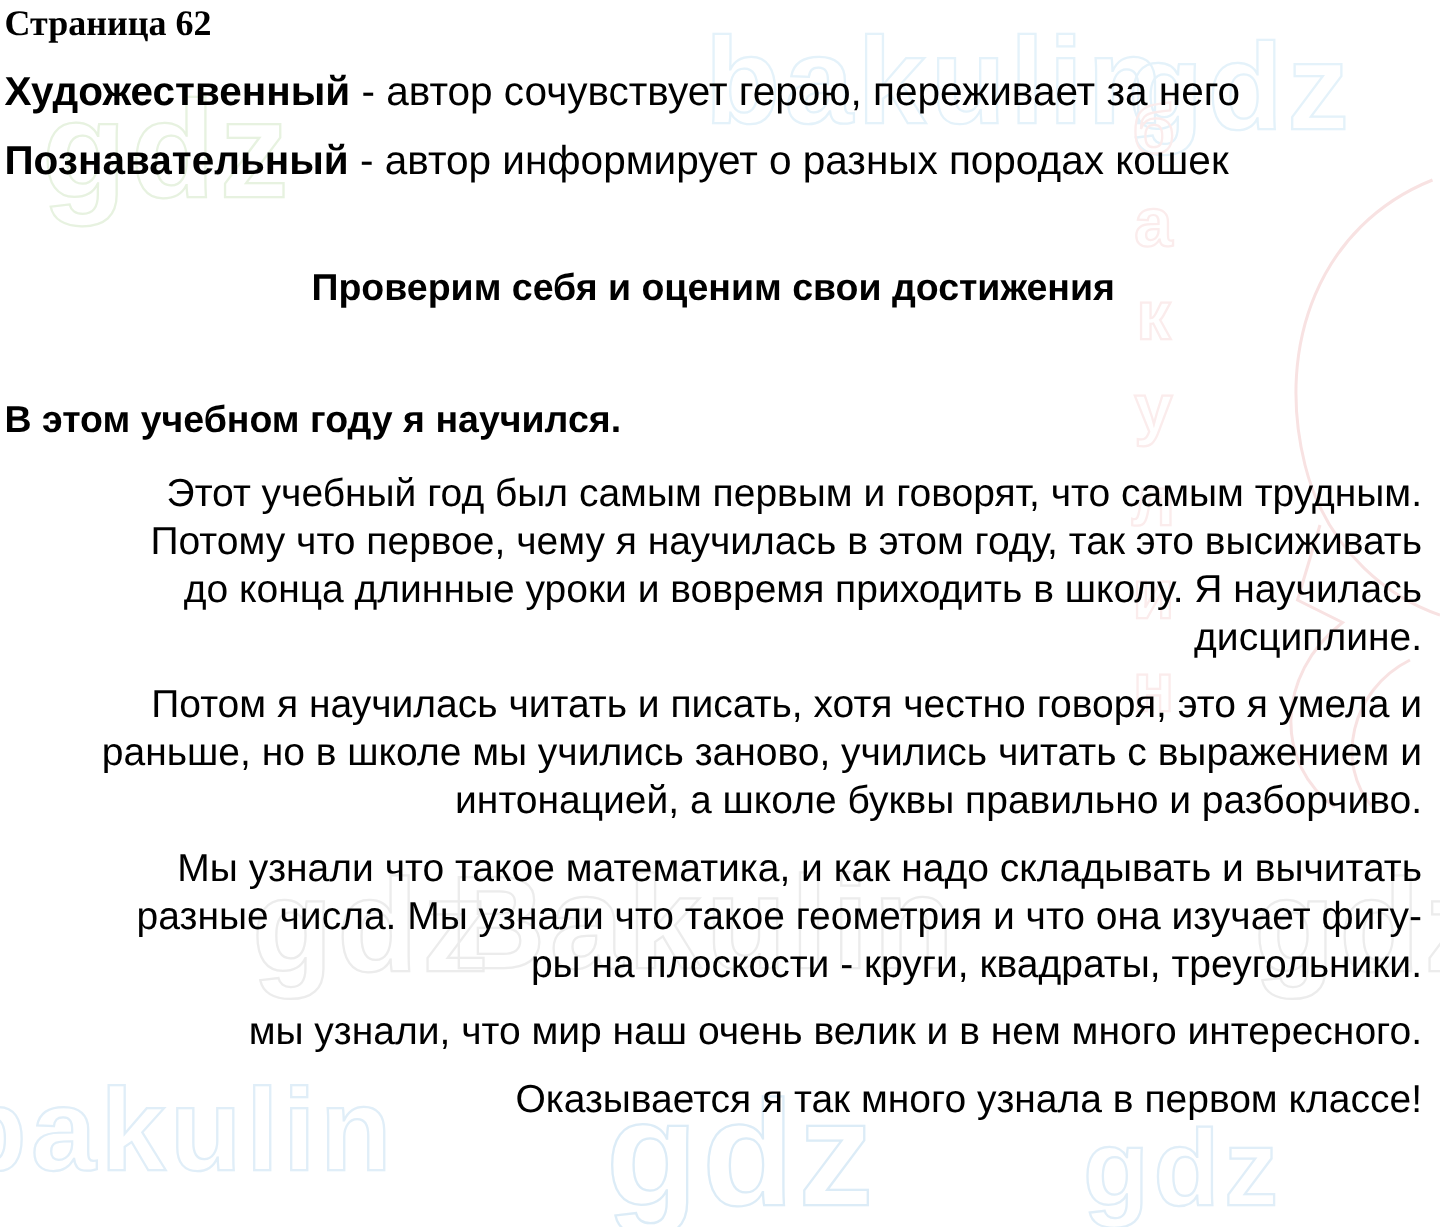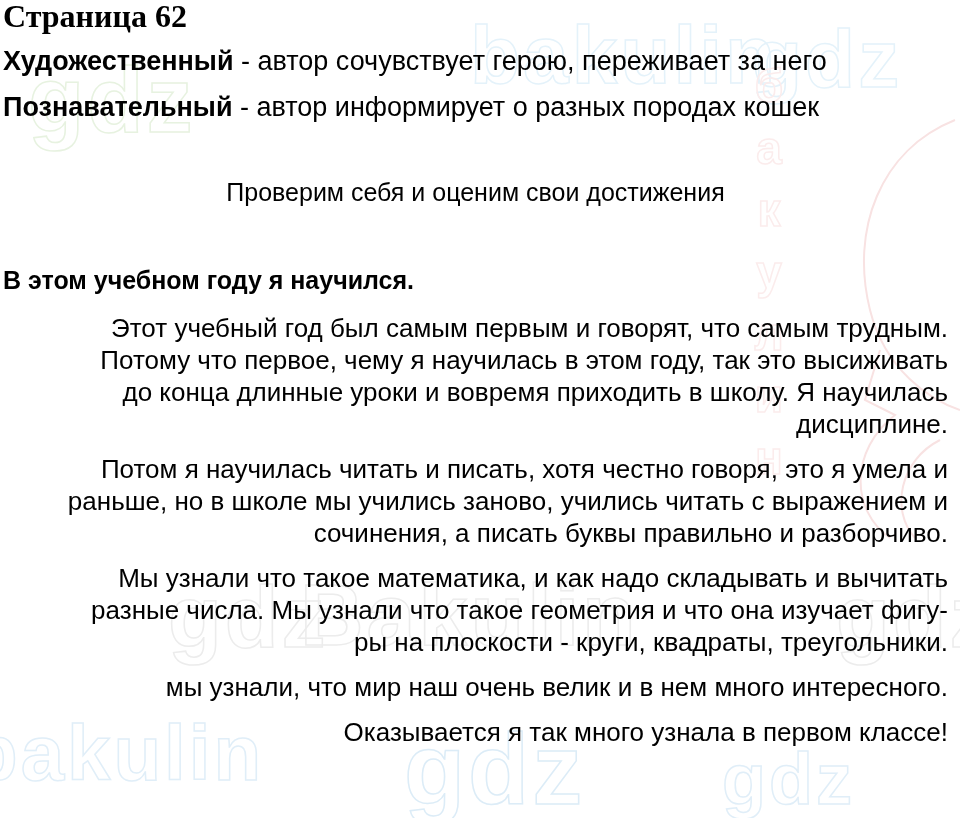--- a/index.html
+++ b/index.html
@@ -1,25 +1,25 @@
 <!DOCTYPE html>
 <html><head>
 <meta charset="utf-8">
 <style>
   html,body{margin:0;padding:0;background:#ffffff;}
   body{width:960px;height:818px;overflow:hidden;}
   .page{position:relative;width:960px;height:818px;background:#ffffff;
         font-family:"Liberation Sans",sans-serif;color:#000;overflow:hidden;}
   .content{position:relative;z-index:2;padding:2px 12px 0 3px;}
   .page-title{font-family:"Liberation Serif",serif;font-weight:bold;
-              font-size:32px;line-height:28px;margin:0;}
+              font-size:24px;line-height:28px;margin:0;}
   .definitions{margin-top:8px;}
   .definition-line{font-size:27px;line-height:46px;white-space:nowrap;}
   .definition-term{font-weight:bold;}
-  .section-heading{font-size:25px;font-weight:normal;text-align:center;
+  .section-heading{font-size:25px;font-weight:bold;text-align:center;
                    line-height:32px;margin:46px 0 0 0;}
   .essay-subheading{font-size:25px;font-weight:bold;line-height:32px;margin:56px 0 0 0;}
   .paragraph{margin:13px 0 0 0;text-align:right;}
   .paragraph.first{margin-top:16px;}
   .essay-line{font-size:26px;line-height:32px;white-space:nowrap;}
   
   .wm-layer{position:absolute;left:0;top:0;width:760px;height:818px;z-index:1;}
   .wm{position:absolute;font-weight:bold;color:transparent;letter-spacing:3px;
       font-family:"Liberation Sans",sans-serif;user-select:none;}
   .wm-vertical{writing-mode:vertical-rl;text-orientation:upright;letter-spacing:10px;}
@@ -71,21 +71,21 @@
     <div class="paragraph first">
       <div class="essay-line">Этот учебный год был самым первым и говорят, что самым трудным.</div>
       <div class="essay-line">Потому что первое, чему я научилась в этом году, так это высиживать</div>
       <div class="essay-line">до конца длинные уроки и вовремя приходить в школу. Я научилась</div>
       <div class="essay-line">дисциплине.</div>
     </div>
 
     <div class="paragraph">
       <div class="essay-line">Потом я научилась читать и писать, хотя честно говоря, это я умела и</div>
       <div class="essay-line">раньше, но в школе мы учились заново, учились читать с выражением и</div>
-      <div class="essay-line">сочинения, а писать буквы правильно и разборчиво.</div>
+      <div class="essay-line">интонацией, а школе буквы правильно и разборчиво.</div>
     </div>
 
     <div class="paragraph">
       <div class="essay-line">Мы узнали что такое математика, и как надо складывать и вычитать</div>
       <div class="essay-line">разные числа. Мы узнали что такое геометрия и что она изучает фигу-</div>
       <div class="essay-line">ры на плоскости - круги, квадраты, треугольники.</div>
     </div>
 
     <div class="paragraph">
       <div class="essay-line">мы узнали, что мир наш очень велик и в нем много интересного.</div>

